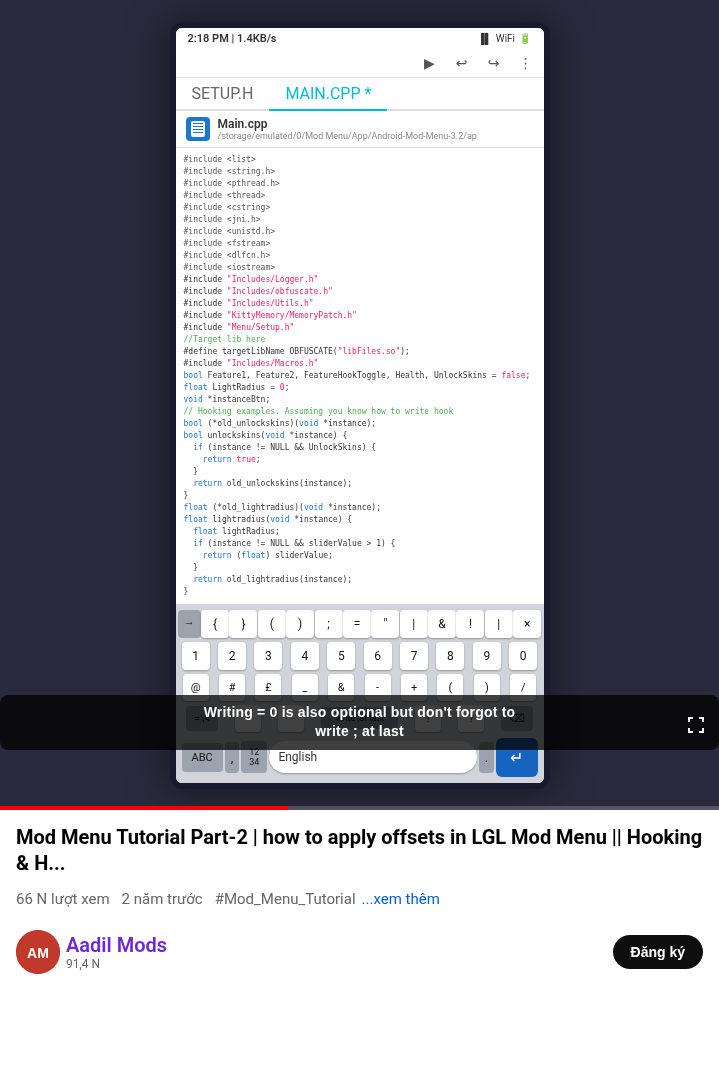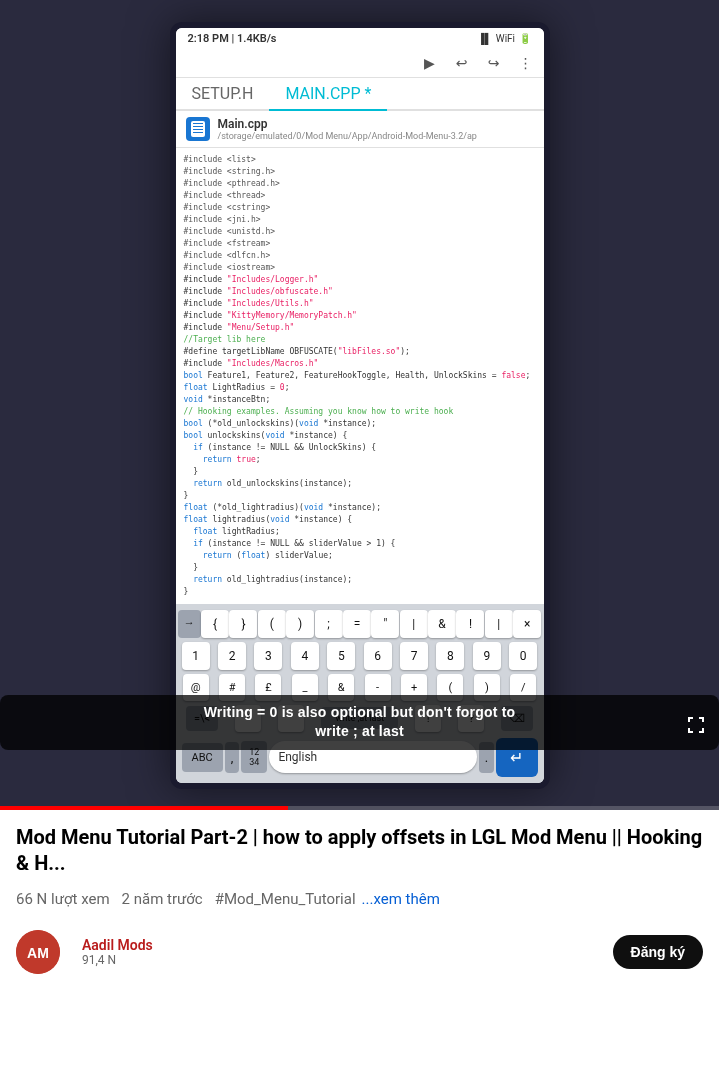--- a/index.html
+++ b/index.html
@@ -327,37 +327,37 @@
     .channel-row {
       display: flex;
       align-items: center;
       justify-content: space-between;
       padding: 12px 16px;
       background: #fff;
     }
     .channel-left {
       display: flex;
       align-items: center;
-      gap: 22px;
+      gap: 6px;
     }
     .channel-avatar {
       width: 44px;
       height: 44px;
       border-radius: 50%;
       background: #c0392b;
       display: flex;
       align-items: center;
       justify-content: center;
       overflow: hidden;
     }
     .channel-info {}
     .channel-name {
-      font-size: 14px;
+      font-size: 20px;
       font-weight: 600;
-      color: #b91c1c;
+      color: #6d28d9;
     }
     .channel-subs {
       font-size: 12px;
       color: #666;
     }
     .subscribe-btn {
       background: #0f0f0f;
       color: #fff;
       border: none;
       border-radius: 20px;

